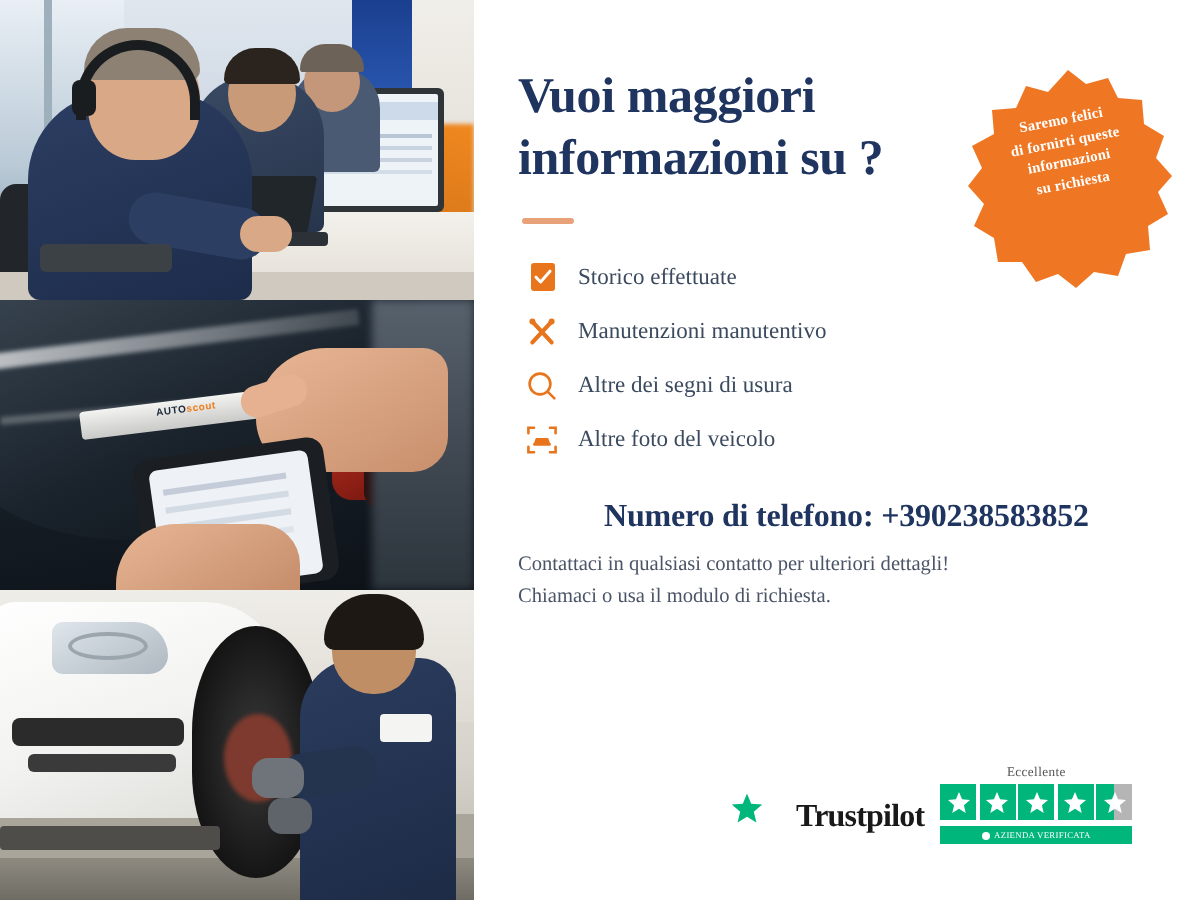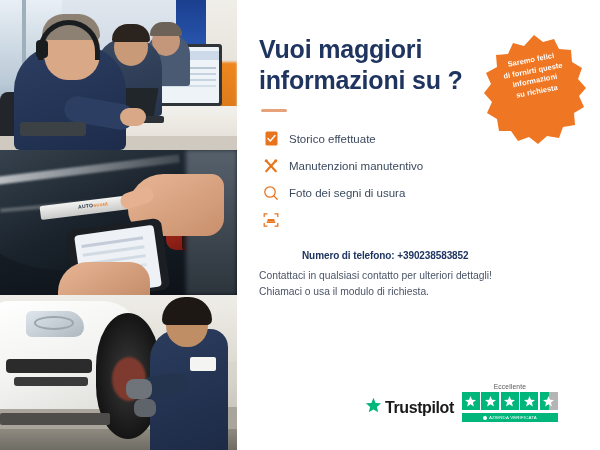--- a/index.html
+++ b/index.html
@@ -153,48 +153,48 @@
   .p3 .glove { position:absolute; left:126px; top:84px; width:26px; height:20px;
     background:#6f737a; border-radius:8px; }
   .p3 .glove2 { position:absolute; left:134px; top:104px; width:22px; height:18px;
     background:#5f636a; border-radius:7px; }
   .p3 .lift { position:absolute; left:0; top:118px; width:110px; height:12px;
     background:#4f4d49; border-radius:2px; }
   .p3 .green { position:absolute; left:218px; top:58px; width:8px; height:30px;
     background:#79a246; border-radius:4px; filter:blur(1px); }
 
   
-  .content { position:relative; flex:1; padding:34px 22px 0 22px; }
+  .content { position:relative; flex:1; padding:34px 22px 0 22px;font-family:Liberation Serif, serif; }
 
   .headline { font-size:25px; line-height:1.22; font-weight:bold; color:#1f3560;
     letter-spacing:-0.2px; max-width:215px; }
 
   .rule { width:26px; height:3px; background:#e8a279; margin:14px 0 13px 2px; border-radius:2px; }
 
   .feature-list { list-style:none; }
   .feature-row { display:flex; align-items:center; height:27px; }
   .ficon { width:24px; flex:0 0 24px; display:flex; align-items:center; justify-content:center;
     color:#e8741c; }
   .flabel { font-size:11.5px; color:#3b4a5e; margin-left:6px; white-space:nowrap; }
 
   .phone-block { margin-top:17px; }
-  .phone-title { font-size:10px; font-weight:bold; color:#1f3560; letter-spacing:-0.1px;padding-left:43px; }
+  .phone-title { font-size:16px; font-weight:bold; color:#1f3560; letter-spacing:-0.1px;padding-left:43px; }
   .phone-sub { font-size:10.3px; color:#4a5568; line-height:1.52; margin-top:7px; }
 
   
   .badge { position:absolute; right:8px; top:33px; width:116px; height:116px; }
   .badge svg { position:absolute; inset:0; }
   .badge .bcontent { position:absolute; inset:0; display:flex; flex-direction:column;
     align-items:center; justify-content:flex-start; padding-top:19px; }
   .badge .btext { margin-top:3px; transform:rotate(-11deg); text-align:center;
     color:#fff; font-size:7.4px; font-weight:bold; line-height:1.42; letter-spacing:.1px; }
 
   
   .tp { position:absolute; left:128px; bottom:28px; display:flex; align-items:flex-end; gap:8px; }
-  .tp-logo { display:flex; align-items:center; gap:3px; padding-bottom:4px; }
+  .tp-logo { display:flex; align-items:flex-end; gap:16px; padding-bottom:4px; }
   .tp-name { font-size:16px; font-weight:bold; color:#191919; letter-spacing:-0.4px; }
   .tp-right { display:flex; flex-direction:column; align-items:center; }
   .tp-excellent { font-size:6.6px; color:#555; letter-spacing:.2px; margin-bottom:2px; }
   .tp-stars { display:flex; gap:1.5px; }
   .tp-star { width:18px; height:18px; background:#00b67a; display:flex;
     align-items:center; justify-content:center; }
   .tp-star.half { background:linear-gradient(90deg,#00b67a 50%,#b5b5b5 50%); }
   .tp-verified { margin-top:3px; background:#00b67a; color:#fff; font-size:4.4px;
     padding:2px 5px; display:flex; align-items:center; gap:2px; letter-spacing:.15px;
     white-space:nowrap; width:100%; justify-content:center; }
@@ -314,36 +314,37 @@
         <span class="flabel">Manutenzioni manutentivo</span>
       </li>
 
       <li class="feature-row">
         <span class="ficon">
           <svg width="16" height="16" viewBox="0 0 16 16">
             <circle cx="7" cy="7" r="5.2" stroke="#e8741c" stroke-width="1.3" fill="none"></circle>
             <path d="M10.9 10.9 L14.2 14.2" stroke="#e8741c" stroke-width="1.3" stroke-linecap="round"></path>
           </svg>
         </span>
-        <span class="flabel">Foto dei segni di usura</span>
+        <span class="flabel">Altre dei segni di usura</span>
       </li>
 
       <li class="feature-row">
         <span class="ficon">
           <svg width="16" height="16" viewBox="0 0 16 16">
             <g stroke="#e8741c" stroke-width="1.3" fill="none" stroke-linecap="round">
               <path d="M1.2 4.6 V1.9 H4"></path>
                 <path d="M12 1.9 H14.8 V4.6"></path>
               <path d="M14.8 11.4 V14.1 H12"></path>
                 <path d="M4 14.1 H1.2 V11.4"></path>
             </g>
             <path d="M4 9.6 L4.9 7 H11.1 L12 9.6 Z" fill="#e8741c"></path>
             <rect x="3.6" y="9.4" width="8.8" height="1.5" rx="0.6" fill="#e8741c"></rect>
           </svg>
         </span>
+        <span class="flabel">Altre foto del veicolo</span>
       </li>
 
 
     </ul>
 
     <div class="phone-block">
       <div class="phone-title">Numero di telefono: +390238583852</div>
       <div class="phone-sub">
         <div>Contattaci in qualsiasi contatto per ulteriori dettagli!</div>
         <div>Chiamaci o usa il modulo di richiesta.</div>

